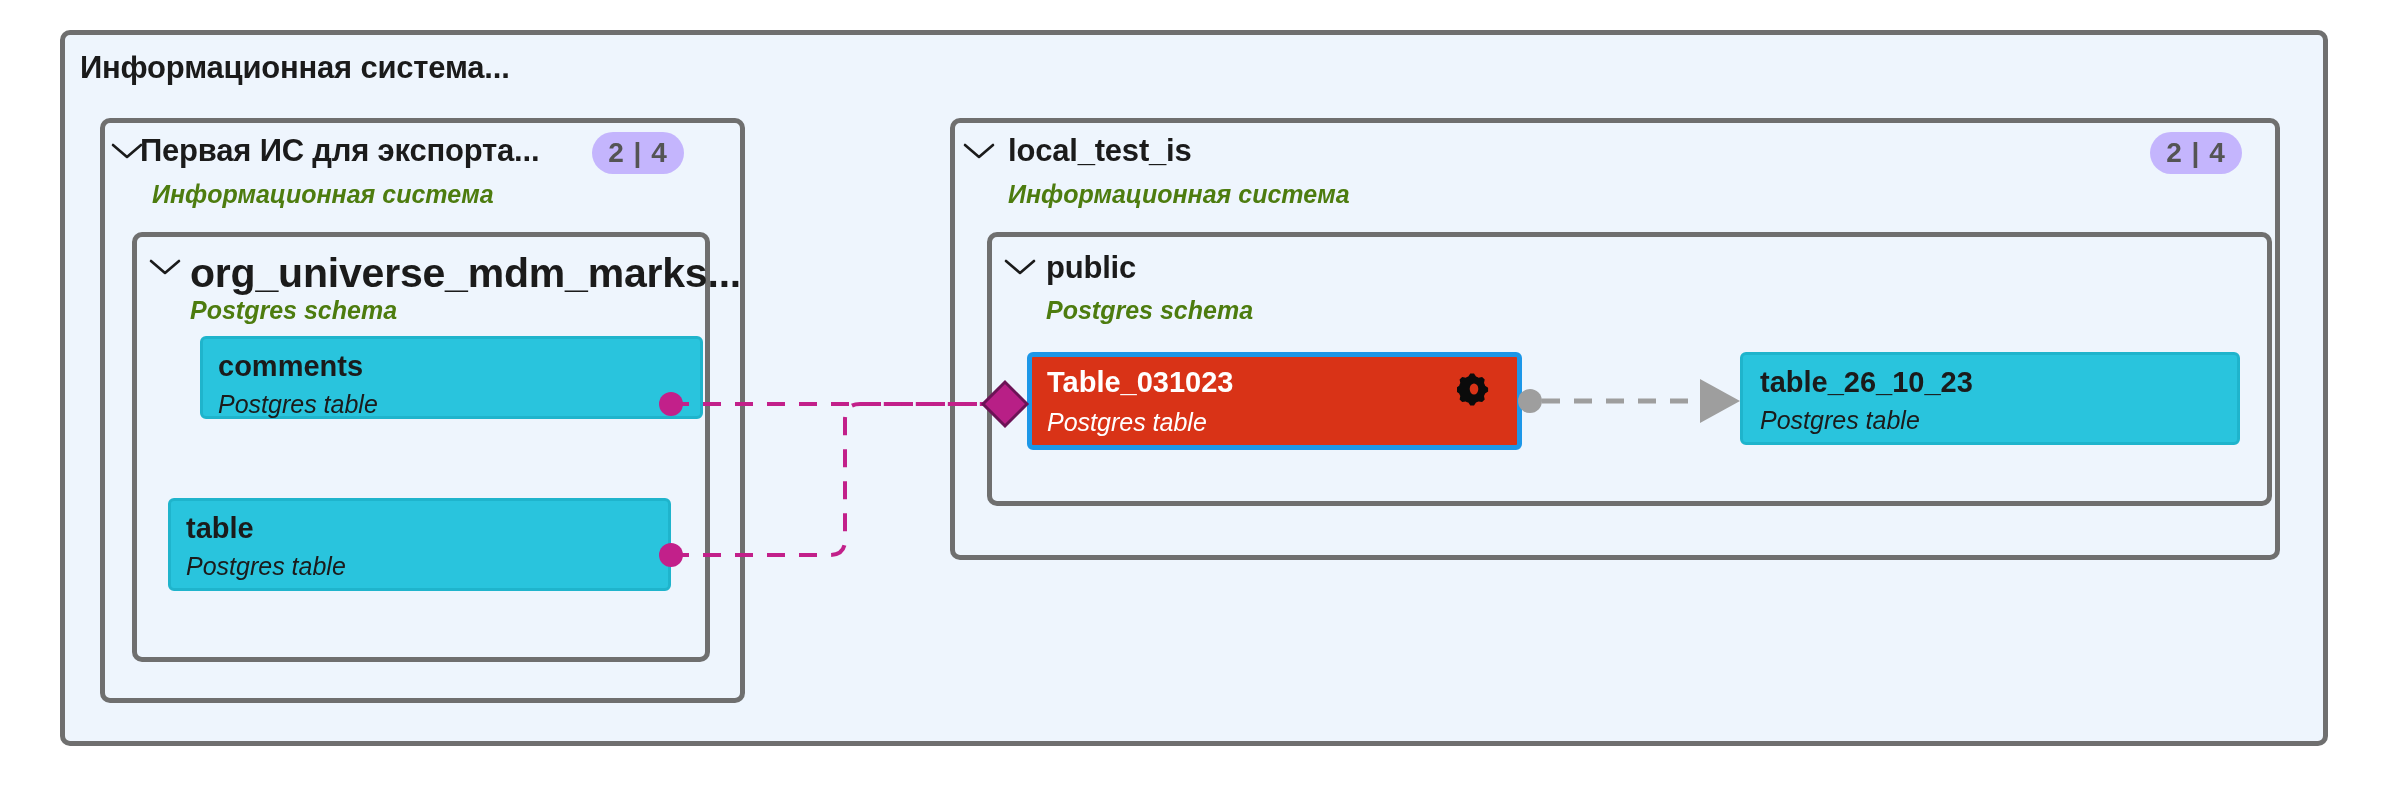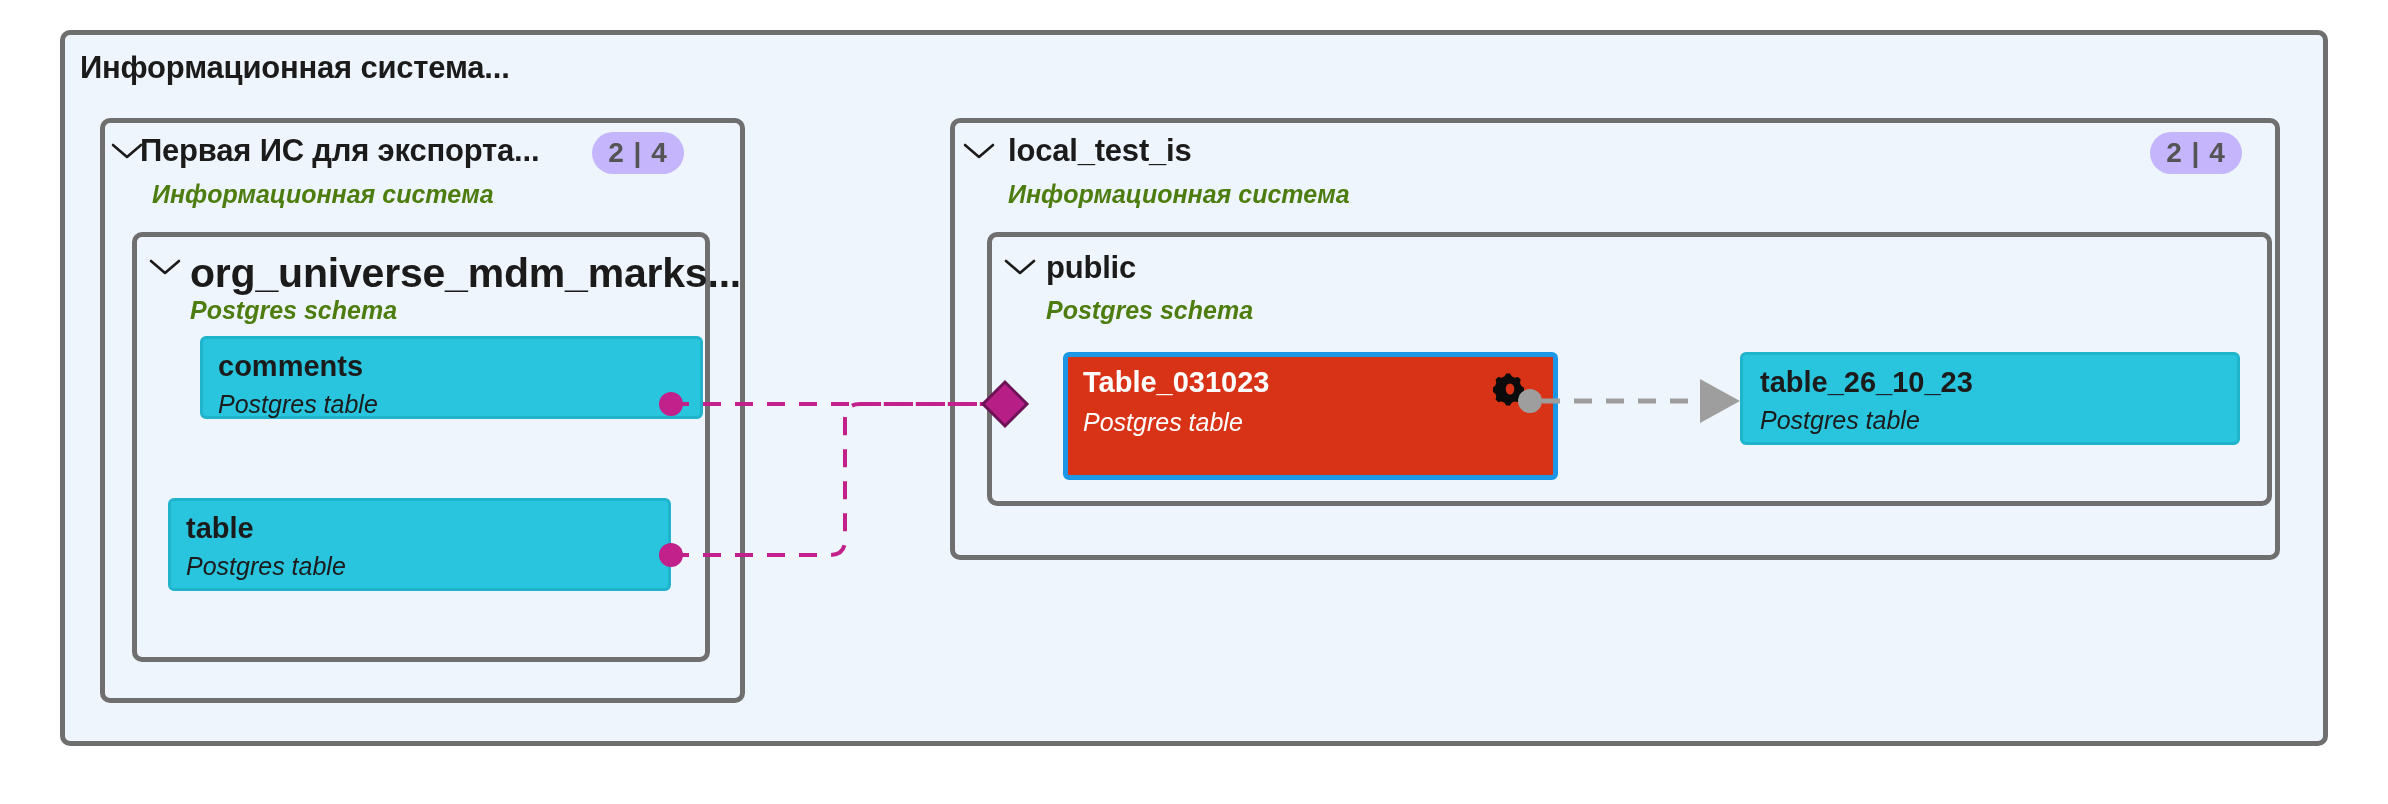--- a/index.html
+++ b/index.html
@@ -173,21 +173,21 @@
   <div class="group" style="left:987px; top:232px; width:1285px; height:274px;"></div>
 
   <div class="chevron-icon" style="left:1003px; top:256px;">
     <svg viewBox="0 0 34 22">
         <path d="M3 5 L17 17 L31 5" fill="none" stroke="#1b1b1b" stroke-width="2.6" stroke-linecap="round" stroke-linejoin="round"></path>
       </svg>
   </div>
   <div class="group-title" style="left:1046px; top:250px; font-size:31px;">public</div>
   <div class="group-subtitle" style="left:1046px; top:296px; font-size:25px;">Postgres schema</div>
 
-  <div class="table-node node-red" style="left:1027px; top:352px; width:495px; height:128px;margin-left:36px;">
+  <div class="table-node node-red" style="left:1027px; top:352px; width:495px; height:98px;">
     <div class="body"></div>
     <div class="table-title" style="left:20px; top:14px; font-size:29px;">Table_031023</div>
     <div class="table-sub" style="left:20px; top:56px; font-size:25px;">Postgres table</div>
     <div class="gear-icon" style="left:430px; top:20px;">
       <svg viewBox="0 0 34 34">
         <path fill="#0b0b0b" d="M17 1.6l2.0 3.0a12.3 12.3 0 0 1 2.6 1.1l3.5-.7 2.6 2.6-.7 3.5c.45.8.83 1.67 1.1 2.6l3.0 2.0v3.7l-3.0 2.0a12.3 12.3 0 0 1-1.1 2.6l.7 3.5-2.6 2.6-3.5-.7c-.83.45-1.7.83-2.6 1.1l-2.0 3.0h-3.7l-2.0-3.0a12.3 12.3 0 0 1-2.6-1.1l-3.5.7-2.6-2.6.7-3.5a12.3 12.3 0 0 1-1.1-2.6l-3.0-2.0v-3.7l3.0-2.0c.27-.93.65-1.8 1.1-2.6l-.7-3.5 2.6-2.6 3.5.7c.83-.45 1.7-.83 2.6-1.1l2.0-3.0z"></path>
         <ellipse cx="17" cy="17" rx="4.3" ry="5.6" fill="#d93317"></ellipse>
       </svg>
     </div>
   </div>

